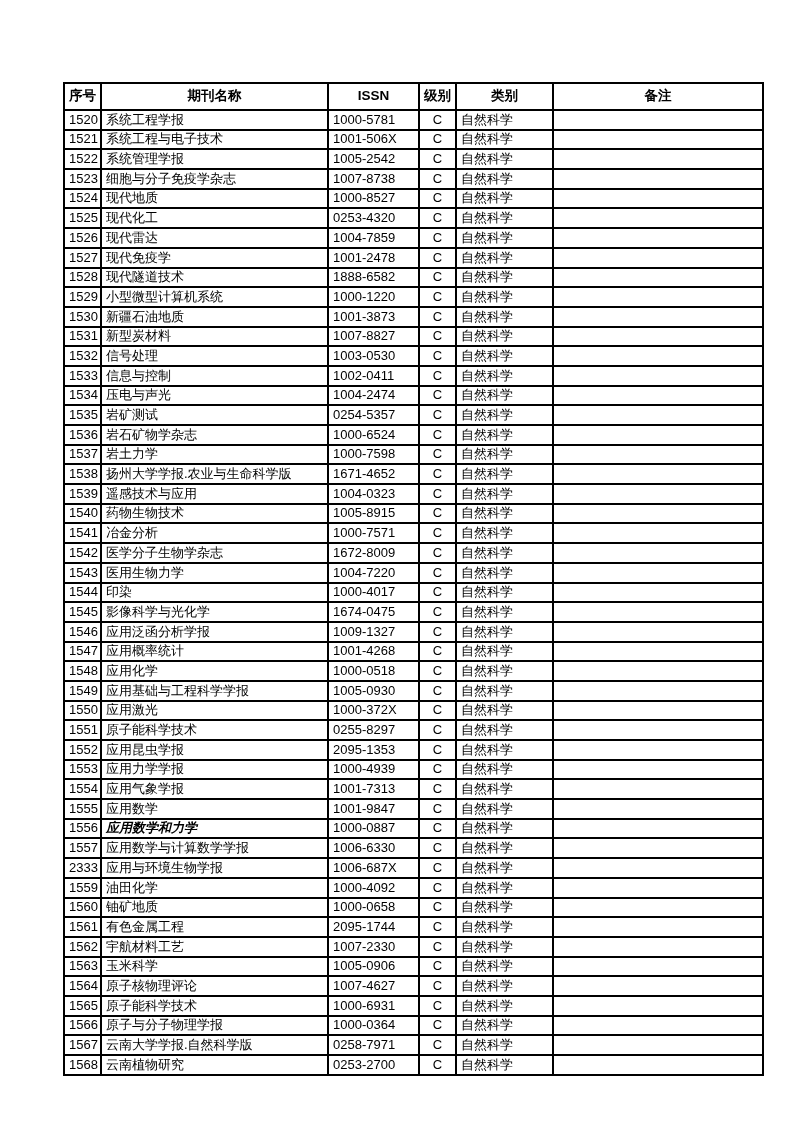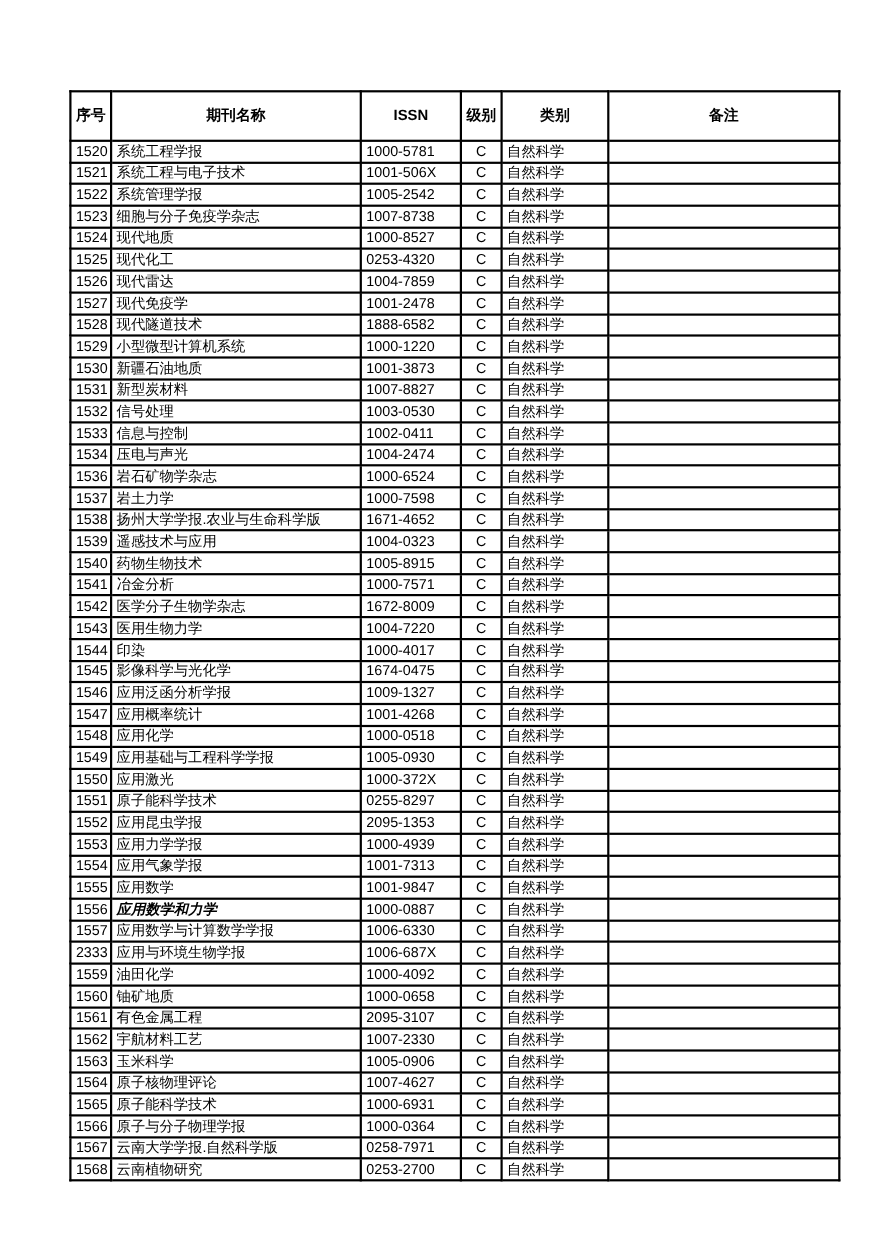--- a/index.html
+++ b/index.html
@@ -29,21 +29,21 @@
   table.journal-table th,
   table.journal-table td {
     border: 2px solid #000000;
     overflow: hidden;
     white-space: nowrap;
     font-size: 13px;
     line-height: 1.1;
     padding: 0 4px;
     vertical-align: middle;
   }
-  table.journal-table thead tr { height: 45px; }
+  table.journal-table thead tr { height: 27px; }
   table.journal-table tbody tr { height: 19.7px; }
   table.journal-table th {
     font-weight: bold;
     font-size: 13.5px;
     text-align: center;
   }
   td.td-center { text-align: center; }
   td.td-left   { text-align: left; }
   td.emphasis  { font-weight: bold; font-style: italic; }
   col.c-no    { width: 37px; }
@@ -191,20 +191,28 @@
         </tr>
         <tr>
           <td class="td-center">1534</td>
           <td class="td-left">压电与声光</td>
           <td class="td-left">1004-2474</td>
           <td class="td-center">C</td>
           <td class="td-left">自然科学</td>
           <td class="td-left"></td>
         </tr>
         <tr>
+          <td class="td-center">1535</td>
+          <td class="td-left">岩矿测试</td>
+          <td class="td-left">0254-5357</td>
+          <td class="td-center">C</td>
+          <td class="td-left">自然科学</td>
+          <td class="td-left"></td>
+        </tr>
+        <tr>
           <td class="td-center">1536</td>
           <td class="td-left">岩石矿物学杂志</td>
           <td class="td-left">1000-6524</td>
           <td class="td-center">C</td>
           <td class="td-left">自然科学</td>
           <td class="td-left"></td>
         </tr>
         <tr>
           <td class="td-center">1537</td>
           <td class="td-left">岩土力学</td>
@@ -393,21 +401,21 @@
           <td class="td-center">1560</td>
           <td class="td-left">铀矿地质</td>
           <td class="td-left">1000-0658</td>
           <td class="td-center">C</td>
           <td class="td-left">自然科学</td>
           <td class="td-left"></td>
         </tr>
         <tr>
           <td class="td-center">1561</td>
           <td class="td-left">有色金属工程</td>
-          <td class="td-left">2095-3107</td>
+          <td class="td-left">2095-1744</td>
           <td class="td-center">C</td>
           <td class="td-left">自然科学</td>
           <td class="td-left"></td>
         </tr>
         <tr>
           <td class="td-center">1562</td>
           <td class="td-left">宇航材料工艺</td>
           <td class="td-left">1007-2330</td>
           <td class="td-center">C</td>
           <td class="td-left">自然科学</td>

